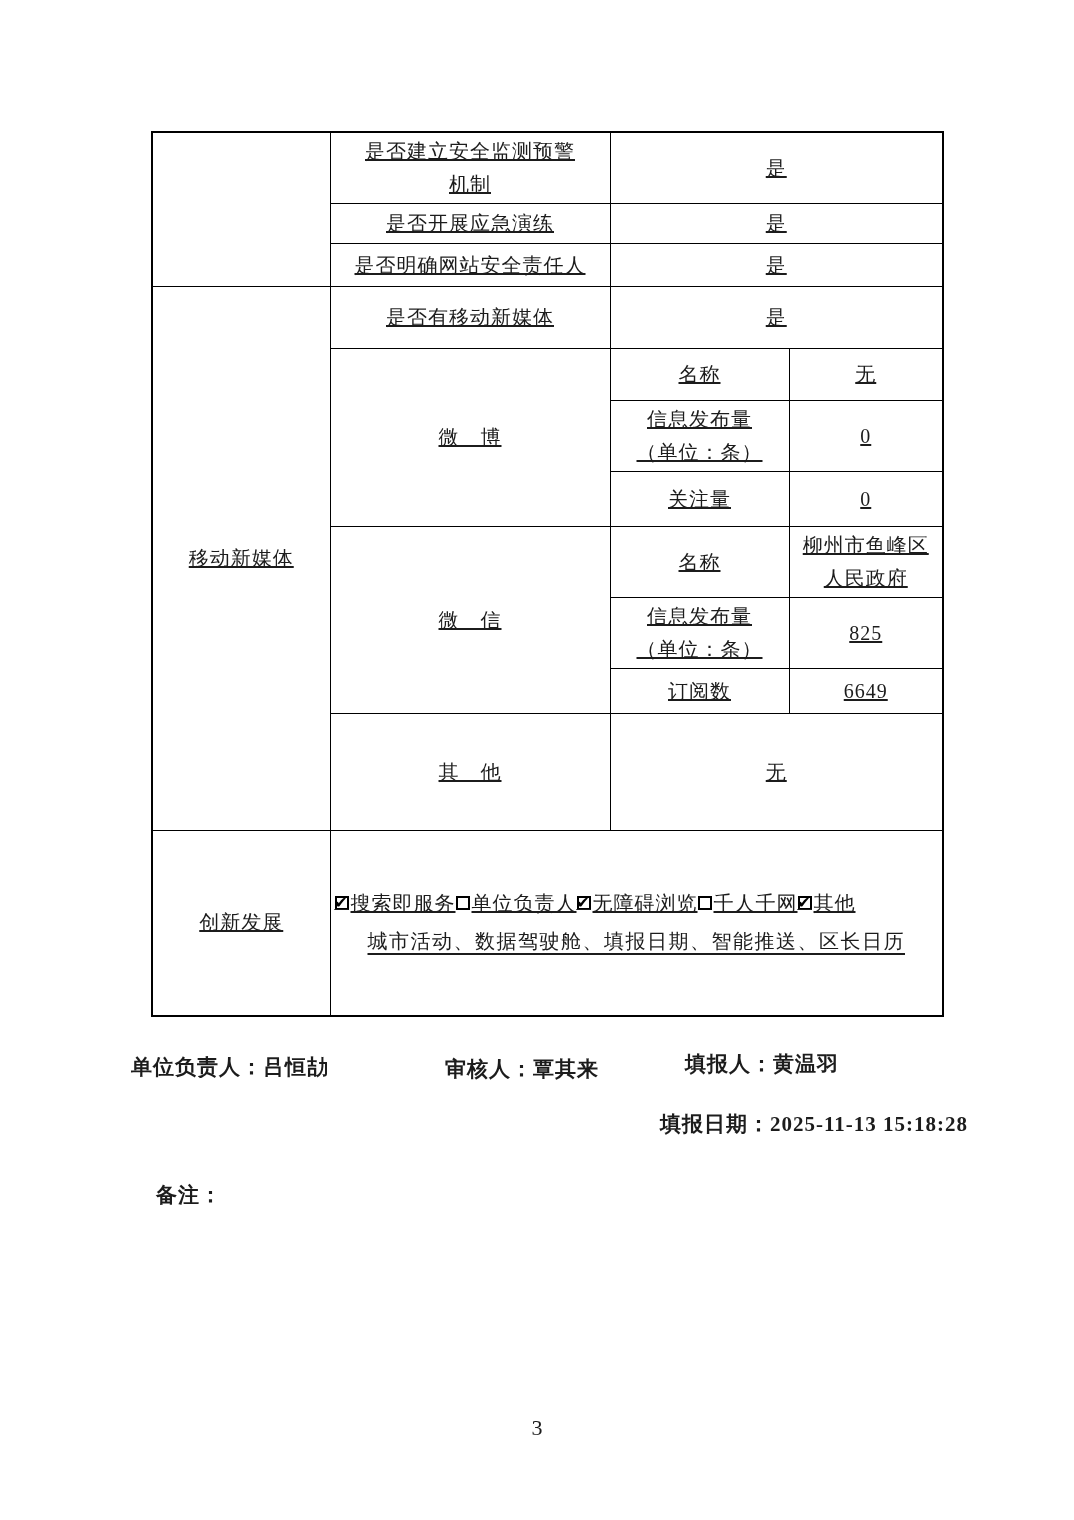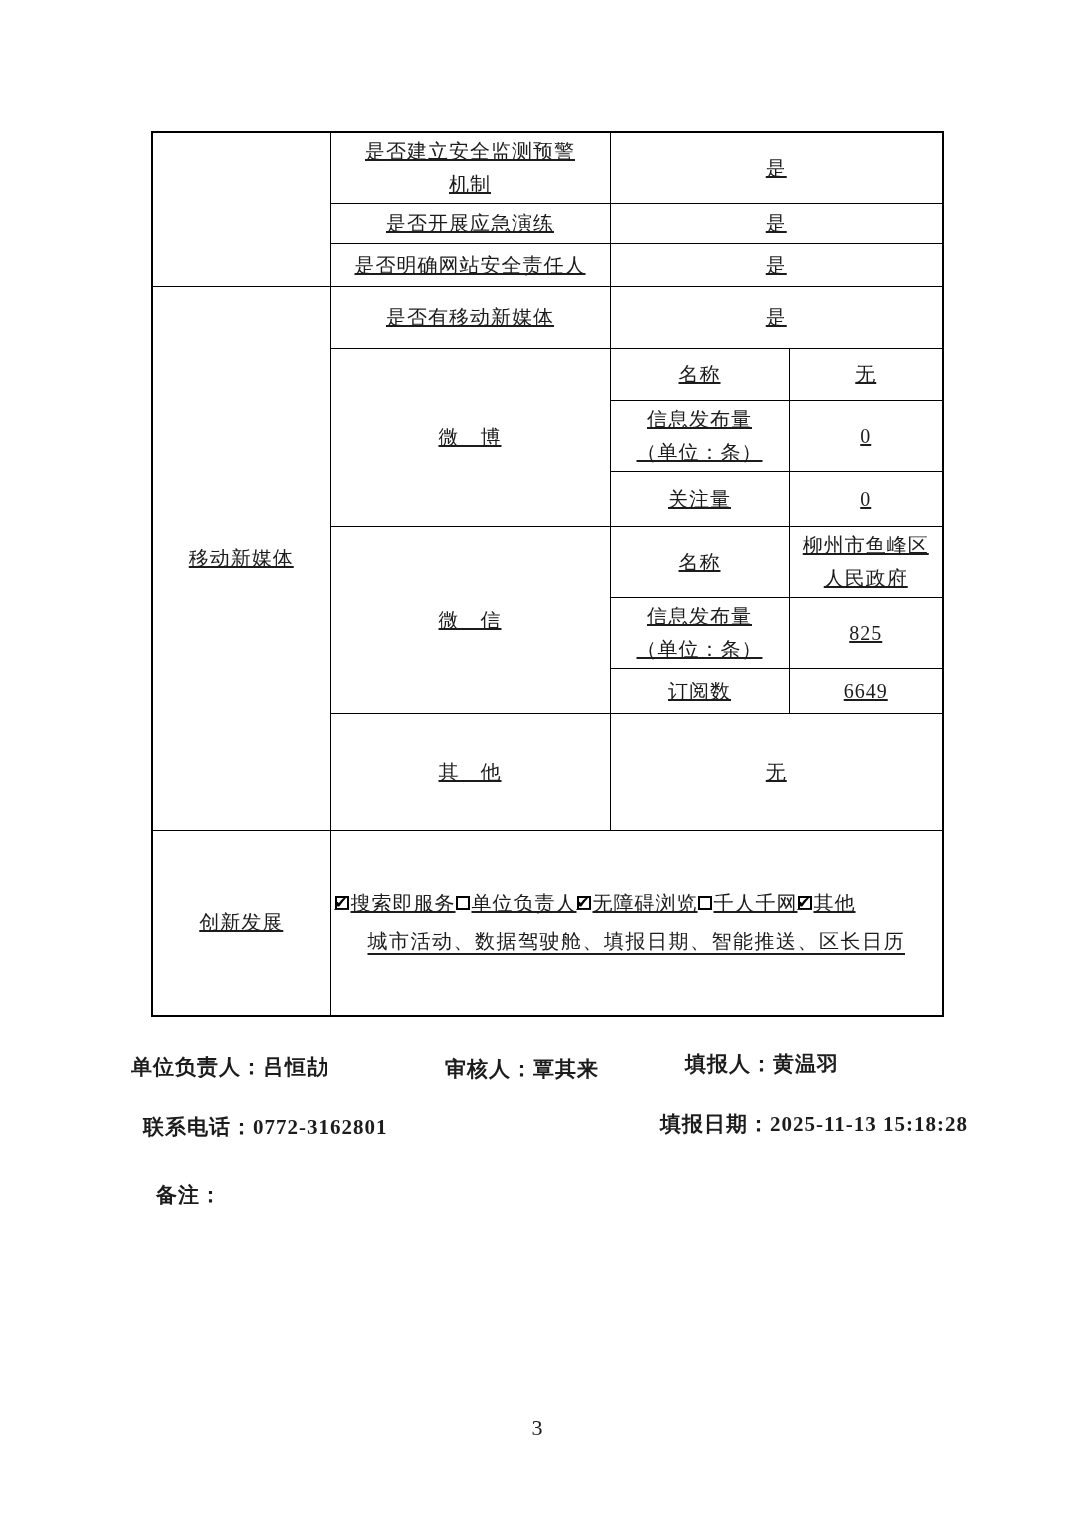--- a/index.html
+++ b/index.html
@@ -172,18 +172,17 @@
           </div>
           <span class="other-detail">城市活动、数据驾驶舱、填报日期、智能推送、区长日历</span>
         </td>
       </tr>
     </tbody>
   </table>
 
   <span class="footer-item" style="left:131px; top:1053px;">单位负责人：吕恒劼</span>
   <span class="footer-item" style="left:445px; top:1055px;">审核人：覃其来</span>
   <span class="footer-item" style="left:685px; top:1050px;">填报人：黄温羽</span>
-  <span class="footer-item" style="left:143px; top:1113px;">联系电话：0772-3162801</span>
   <span class="footer-item" style="left:660px; top:1110px;">填报日期：2025-11-13 15:18:28</span>
   <span class="footer-item" style="left:156px; top:1181px;text-align:center;">备注：</span>
 
   <div class="page-number">3</div>
 </div>
 
 </body></html>

